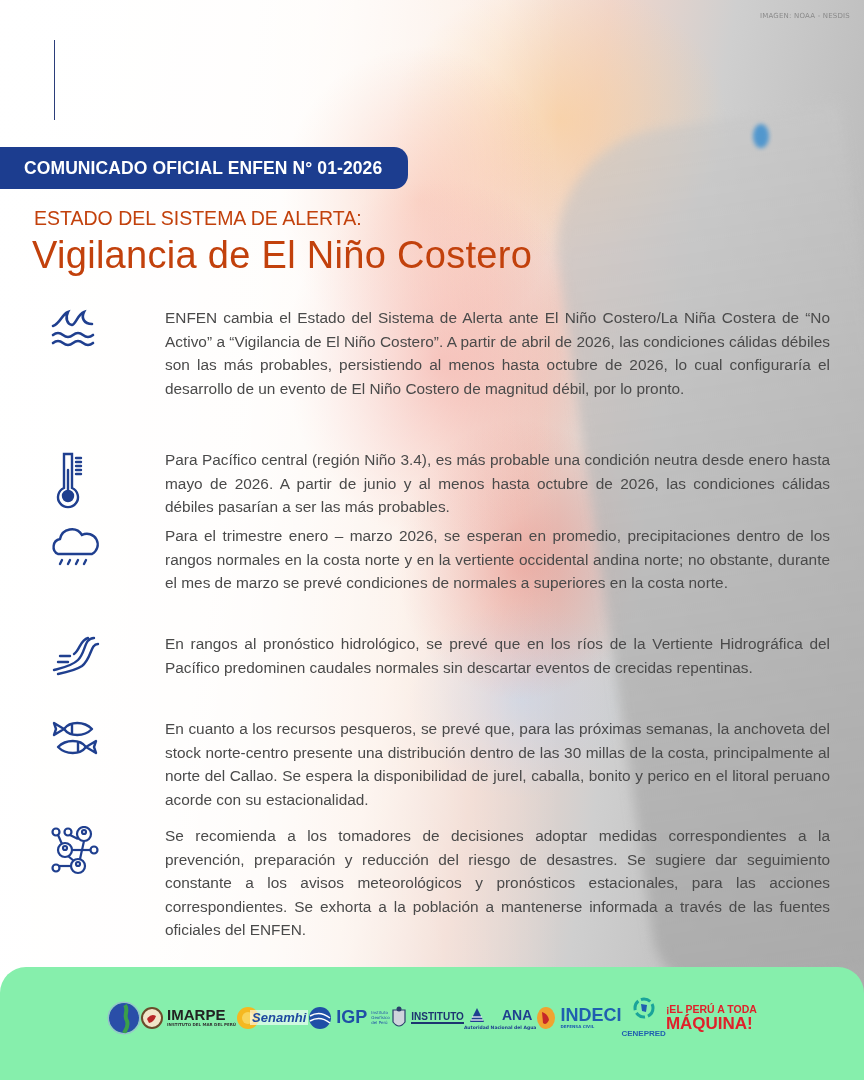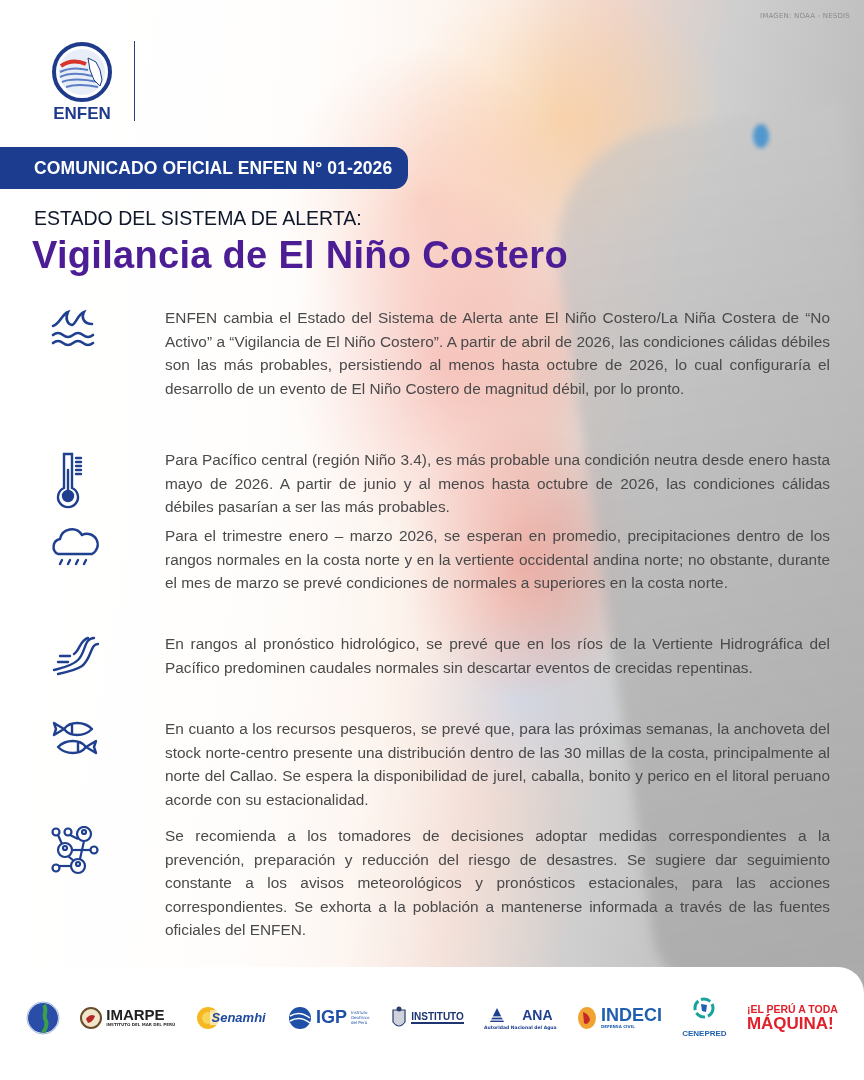--- a/index.html
+++ b/index.html
@@ -45,76 +45,63 @@
   .logo-divider { width: 1px; height: 80px; background: #2b3d7a; margin: 0 10px 0 12px; }
   .logo-text {
     color: #1f3a8a; font-weight: 700; font-size: 15.5px; line-height: 17px;
     letter-spacing: .2px; font-family: "DejaVu Sans", sans-serif;
   }
 
   .banner {
     position: absolute; left: 0; top: 147px; width: 408px; height: 42px;
     background: #1c3d8f; border-radius: 0 14px 14px 0;
     color: #fff; font-weight: 700; font-size: 17.5px;
-    display: flex; align-items: center; padding-left: 34px;
+    display: flex; align-items: center; padding-left: 24px;
     font-family: "Liberation Sans", sans-serif;
     letter-spacing: .1px;
   }
 
   .subtitle {
     position: absolute; left: 34px; top: 207px;
-    font-size: 19.5px; color: #0f172a; font-family: "Liberation Sans", sans-serif;
+    font-size: 19.5px; color: #c2410c; font-family: "Liberation Sans", sans-serif;
   }
   .headline {
     position: absolute; left: 32px; top: 234px;
-    font-size: 38px; font-weight: 700; color: #4c1d95;
+    font-size: 38px; font-weight: 400; color: #c2410c;
     font-family: "Liberation Sans", sans-serif; letter-spacing: .3px;
   }
 
   .item { position: absolute; left: 50px; width: 780px; display: flex; }
   .item .ico { width: 74px; flex: 0 0 74px; padding-top: 2px; }
   .item .ico svg { display: block; }
   .item p {
     width: 706px; font-size: 15.4px; line-height: 23.5px; color: #4a4a4a;
     text-align: justify; font-family: "Liberation Sans", sans-serif; margin-left: 41px;
   }
 
   .footer {
     position: absolute; left: 0; top: 967px; width: 864px; height: 113px;
-    background: #ffffff; border-radius: 26px 26px 0 0;
-    display: flex; align-items: center; justify-content: space-between;
+    background: #86efac; border-radius: 26px 26px 0 0;
+    display: flex; align-items: center; justify-content: center;
     padding: 0 26px 12px;
   }
   .partner { display: flex; align-items: center; gap: 4px; }
   .partner .txt { font-family: "Liberation Sans", sans-serif; font-weight: 700; }
 </style>
 </head>
 <body>
 
 <div class="bg"></div>
 <div class="bg-land"></div>
 <div class="bg-lake"></div>
 <div class="fade-left"></div>
 
 <div class="credit">IMAGEN: NOAA - NESDIS</div>
 
 <div class="logo-wrap">
-  <div class="logo-emblem">
-    <svg width="80" height="82" viewBox="0 0 80 82">
-      <circle cx="40" cy="32" r="28" fill="none" stroke="#1f3a8a" stroke-width="4"></circle>
-      <circle cx="40" cy="32" r="23" fill="#e8eef8"></circle>
-      <path d="M19 26 Q30 18 44 24" stroke="#d8342a" stroke-width="4" fill="none"></path>
-      <path d="M18 32 Q30 26 46 30" stroke="#5b7ec4" stroke-width="2" fill="none"></path>
-      <path d="M18 37 Q30 31 50 36" stroke="#5b7ec4" stroke-width="2" fill="none"></path>
-      <path d="M20 42 Q32 37 56 42" stroke="#5b7ec4" stroke-width="2" fill="none"></path>
-      <path d="M24 47 Q36 43 56 47" stroke="#5b7ec4" stroke-width="2" fill="none"></path>
-      <path d="M46 18 L54 22 L58 30 L60 40 L58 46 L52 40 L48 30 Z" fill="#ffffff" stroke="#1f3a8a" stroke-width="1"></path>
-      <text x="40" y="79" text-anchor="middle" font-family="Liberation Sans, sans-serif" font-weight="700" font-size="17" fill="#1f3a8a">ENFEN</text>
-    </svg>
-  </div>
   <div class="logo-divider"></div>
 </div>
 
 <div class="banner">
   <span>COMUNICADO OFICIAL ENFEN N° 01-2026</span>
 </div>
 
 <div class="subtitle">ESTADO DEL SISTEMA DE ALERTA:</div>
 <div class="headline">Vigilancia de El Niño Costero</div>
 

